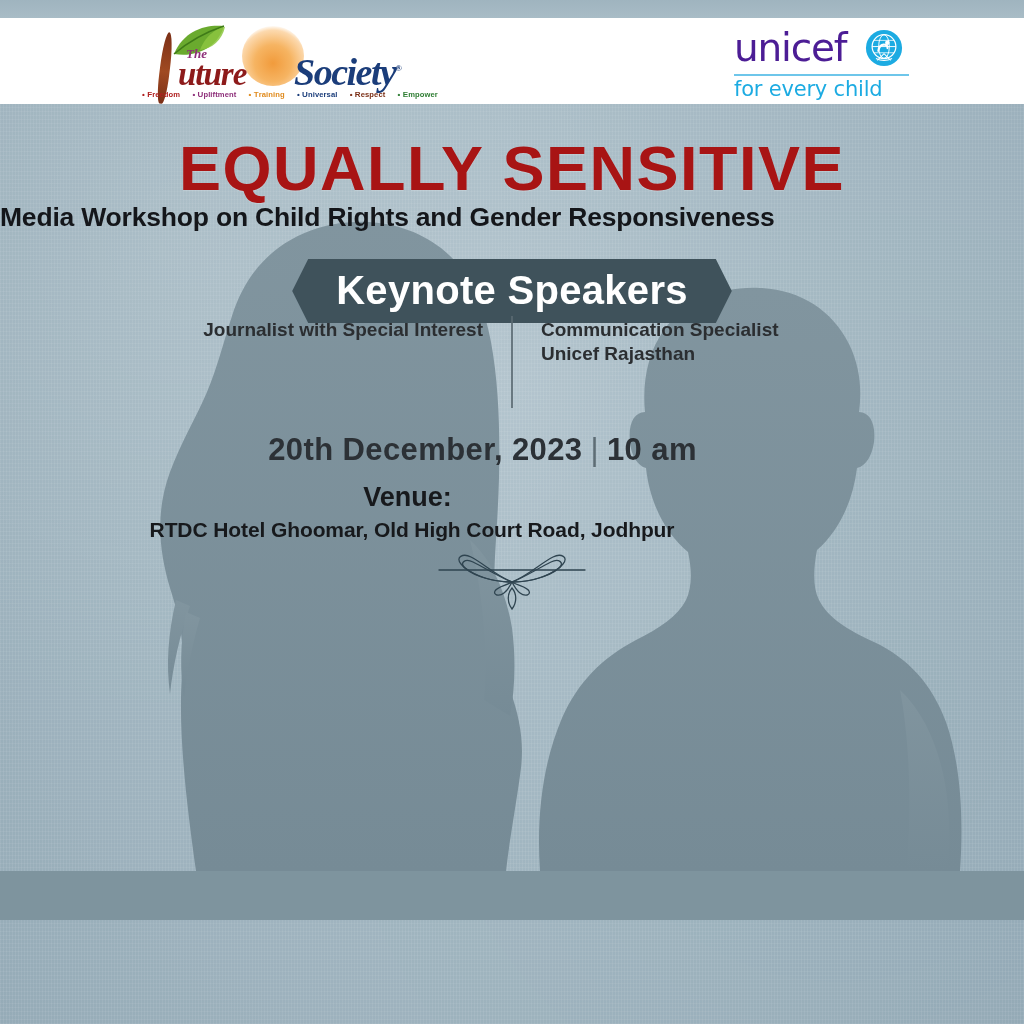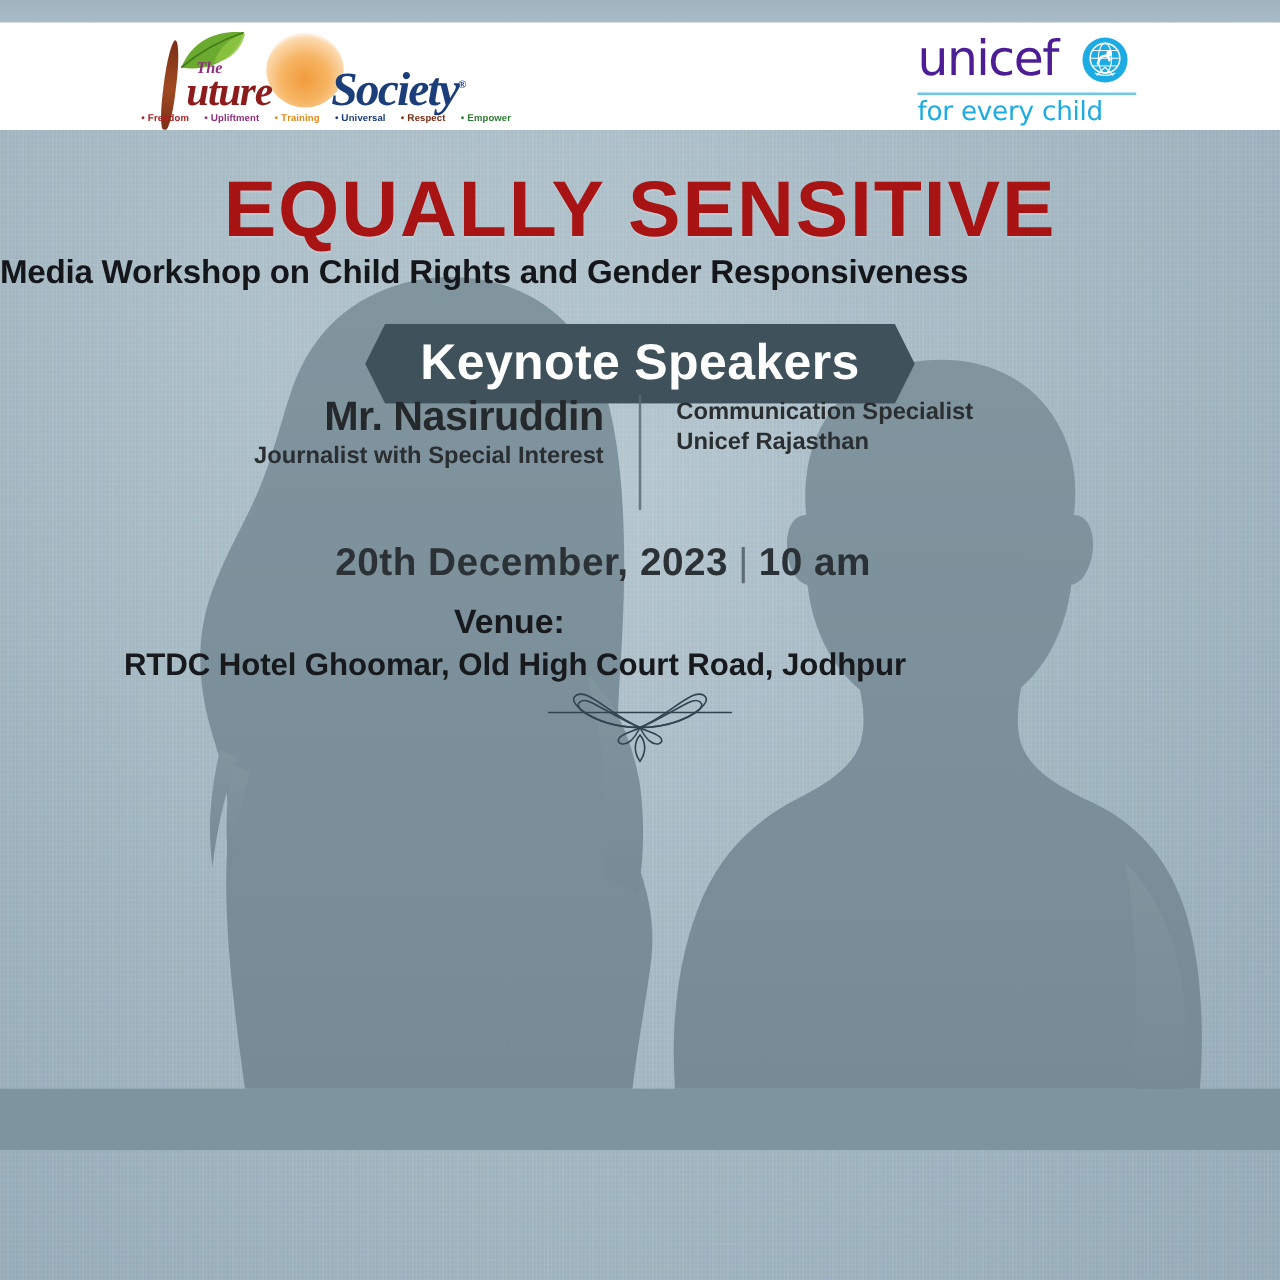--- a/index.html
+++ b/index.html
@@ -32,21 +32,21 @@
   .header-band{
     position:absolute;left:0;top:18px;width:1024px;height:86px;z-index:3;
     background:#ffffff;
   }
   .header-inner{
     position:relative;width:100%;height:100%;
   }
 
   
   .tfs-logo{
-    position:absolute;left:105px;top:6px;width:250px;height:76px;
+    position:absolute;left:134px;top:6px;width:250px;height:76px;
   }
   .tfs-leaf{
     position:absolute;left:36px;top:0px;width:56px;height:34px;
   }
   .tfs-sun{
     position:absolute;left:108px;top:2px;width:62px;height:60px;border-radius:50%;
     background:radial-gradient(circle at 50% 62%, #f19b3c 0%, #f6b462 38%, #fcd9ae 68%, rgba(255,255,255,0) 78%);
   }
   .tfs-stroke{
     position:absolute;left:26px;top:8px;width:10px;height:72px;
@@ -137,21 +137,21 @@
     font-size:31px;font-weight:bold;color:#2c3136;letter-spacing:.4px;
   }
   .dateline .sep{color:#5e6d75;font-weight:normal;padding:0 8px;}
 
   .venue-label{
     position:absolute;left:0;top:378px;width:815px;text-align:center;
     font-size:27px;font-weight:bold;color:#17191c;
   }
   .venue-addr{
     position:absolute;left:0;top:414px;width:824px;text-align:center;
-    font-size:25px;font-weight:bold;color:#17191c;letter-spacing:-.1px;
+    font-size:21px;font-weight:bold;color:#17191c;letter-spacing:-.1px;
   }
 
   .flourish{
     position:absolute;left:0;top:448px;width:1024px;display:flex;justify-content:center;
   }
 
   
   .silhouettes{position:absolute;left:0;top:0;width:1024px;height:920px;z-index:1;pointer-events:none;}
   .floor{
     position:absolute;left:0;bottom:0;width:1024px;height:49px;z-index:3;
@@ -270,21 +270,20 @@
 
     <div class="title">EQUALLY SENSITIVE</div>
     <div class="subtitle">Media Workshop on Child Rights and Gender Responsiveness</div>
 
     <div class="ribbon-wrap">
       <div class="ribbon">Keynote Speakers</div>
     </div>
 
     <div class="speakers">
       <div class="spk left">
-        <div class="spk-name">Mr. Nasiruddin</div>
         <div class="spk-role">Journalist with Special Interest</div>
       </div>
       <div class="spk-divider"></div>
       <div class="spk right">
         <div class="spk-role">Communication Specialist</div>
         <div class="spk-role" style="margin-top:0">Unicef Rajasthan</div>
       </div>
     </div>
 
     <div class="dateline">

